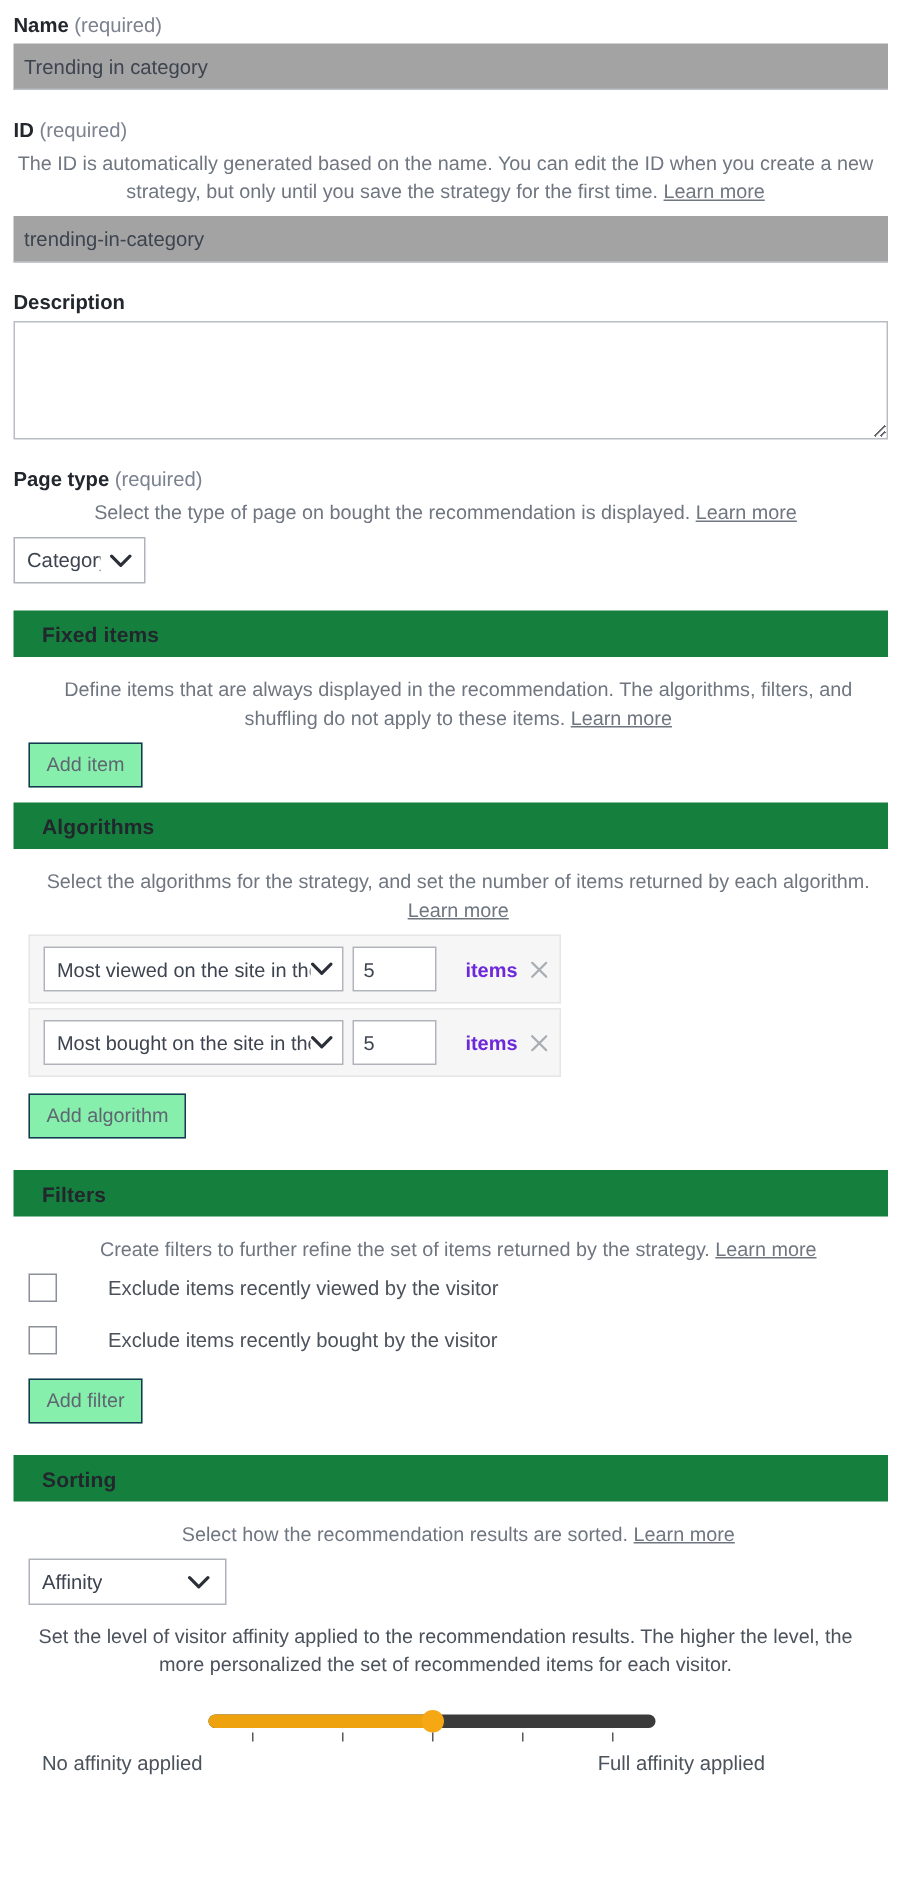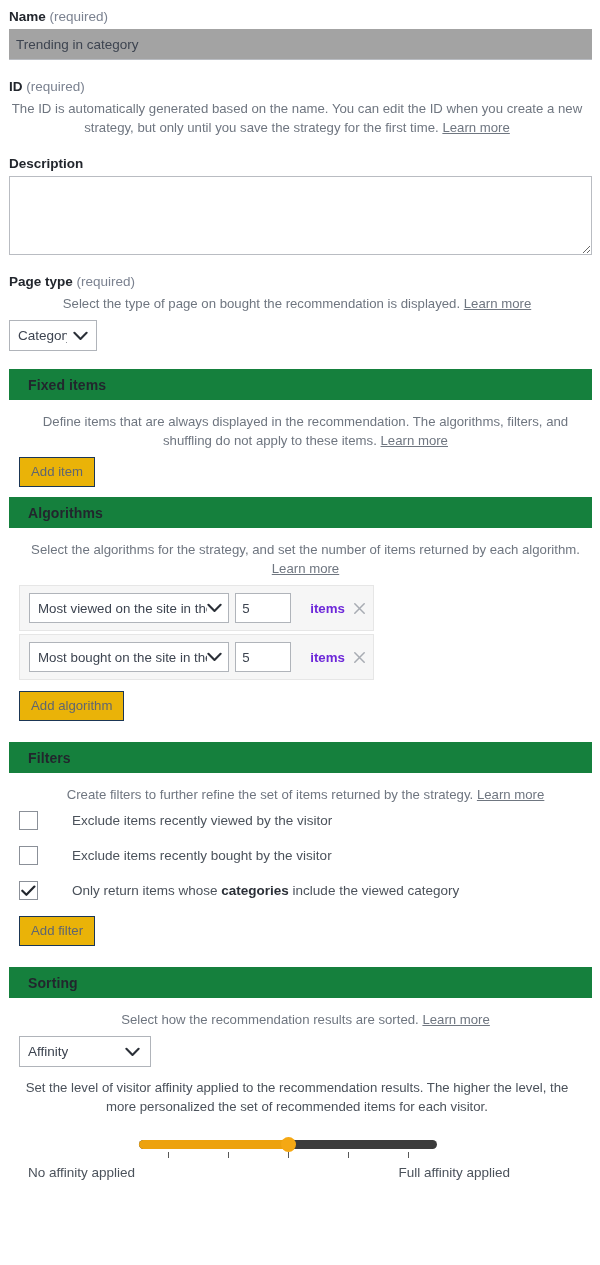--- a/index.html
+++ b/index.html
@@ -118,21 +118,21 @@
     align-items: center;
   }
   .select-pagetype { width: 88px; }
   .select-pagetype .sel-text { width: 55px; }
   .select-sorting { width: 132px; justify-content: space-between; padding-right: 10px; }
 
   
   .btn-outline {
     display: inline-block;
     border: 1px solid #1b3655;
-    background: #eab308;
+    background: #86efac;
     color: #5f6671;
     font-family: "Liberation Sans", sans-serif;
     font-size: 13.2px;
     padding: 6px 11px 7px 11px;
     line-height: 15px;
     cursor: pointer;
     border-radius: 0;
   }
 
   
@@ -303,20 +303,21 @@
 
   <div class="field-block">
     <div class="field-label">
       <b>ID</b>
       <span class="req">(required)</span>
     </div>
     <div class="help-text">
       <span>The ID is automatically generated based on the name. You can edit the ID when you create a new strategy, but only until you save the strategy for the first time.</span>
       <a class="learn-more">Learn more</a>
     </div>
+    <input class="text-input" value="trending-in-category" style="">
   </div>
 
   <div class="field-block">
     <div class="field-label">
       <b>Description</b>
     </div>
     <textarea class="textarea-input" style=""></textarea>
   </div>
 
   <div class="field-block">
@@ -411,28 +412,20 @@
     <div class="check-row">
       <span class="check-box"></span>
       <span class="check-label">Exclude items recently viewed by the visitor</span>
     </div>
 
     <div class="check-row">
       <span class="check-box"></span>
       <span class="check-label">Exclude items recently bought by the visitor</span>
     </div>
 
-    <div class="check-row">
-      <span class="check-box">
-        <svg width="15" height="12" viewBox="0 0 15 12">
-            <path d="M1.3 5.7 L5.4 9.8 L13.4 1.6" fill="none" stroke="#22262d" stroke-width="2.2" stroke-linecap="round" stroke-linejoin="round"></path>
-          </svg>
-      </span>
-      <span class="check-label"><span>Only return items whose </span><b>categories</b><span> include the viewed category</span></span>
-    </div>
 
     <div style="margin-top:7px;">
       <button class="btn-outline">Add filter</button>
     </div>
   </div>
 
   <div class="section-bar" style="margin-top:11px;">
     <span>Sorting</span>
   </div>
   <div class="section-body" style="padding-bottom:0;">

